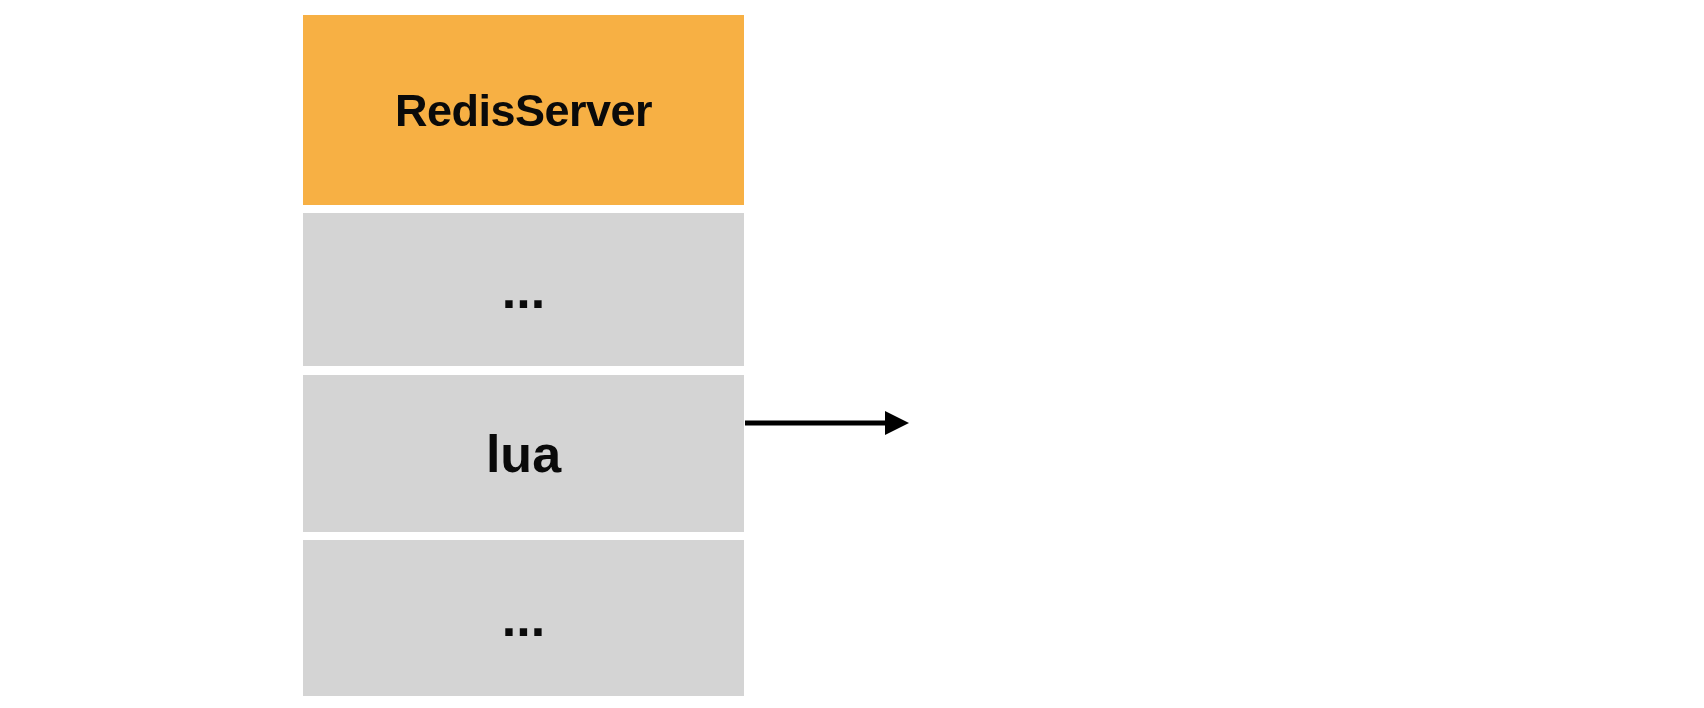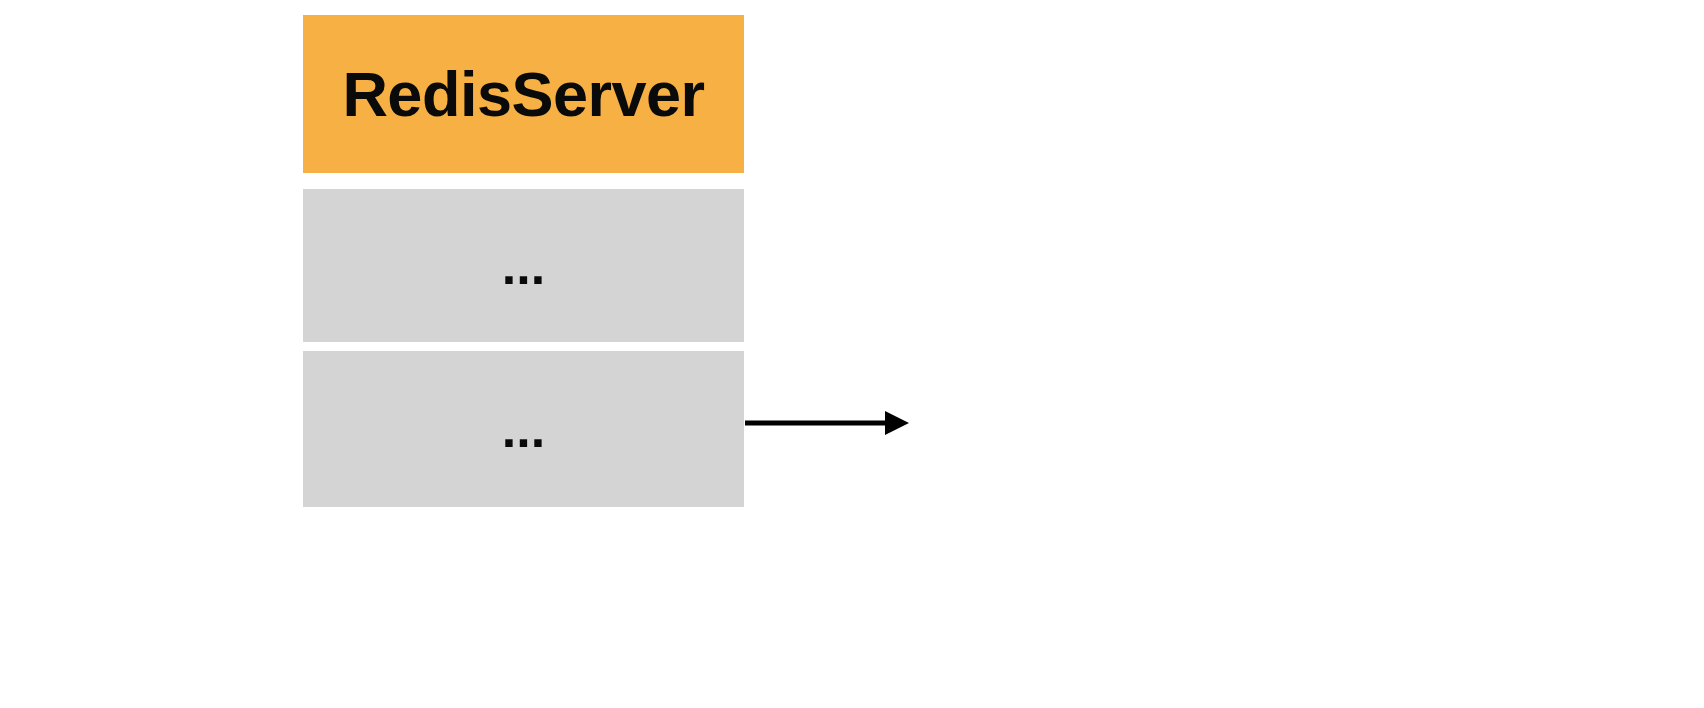--- a/index.html
+++ b/index.html
@@ -37,25 +37,25 @@
   .redis-table .cell {
     width: 100%;
     display: flex;
     align-items: center;
     justify-content: center;
     font-weight: bold;
     color: var(--row-text);
     line-height: 1;
   }
   .cell.header {
-    height: 158px;
-    margin-bottom: 16px;
+    height: 190px;
+    margin-bottom: 8px;
     background: var(--header-bg);
     color: var(--header-text);
-    font-size: 63px;
+    font-size: 45px;
     letter-spacing: -0.5px;
   }
   .cell.row { background: var(--row-bg); font-size: 52px; }
   .cell.row-1 { height: 153px; margin-bottom: 9px; }
   .cell.row-2 { height: 157px; margin-bottom: 8px; }
   .cell.row-3 { height: 156px; }
   .arrow-svg {
     position: absolute;
     left: 745px;
     top: 401px;
@@ -84,20 +84,21 @@
   }
 </style>
 </head>
 <body>
 
 <div class="canvas">
 
   <div class="redis-table">
     <div class="cell header">RedisServer</div>
     <div class="cell row row-1">...</div>
+    <div class="cell row row-2">lua</div>
     <div class="cell row row-3">...</div>
   </div>
 
   <svg class="arrow-svg" viewBox="0 0 170 44" xmlns="http://www.w3.org/2000/svg">
     <line x1="0" y1="22" x2="144" y2="22" stroke="var(--arrow)" stroke-width="5"></line>
     <polygon points="140,10 164,22 140,34" fill="var(--arrow)"></polygon>
   </svg>
 
 
 </div>

